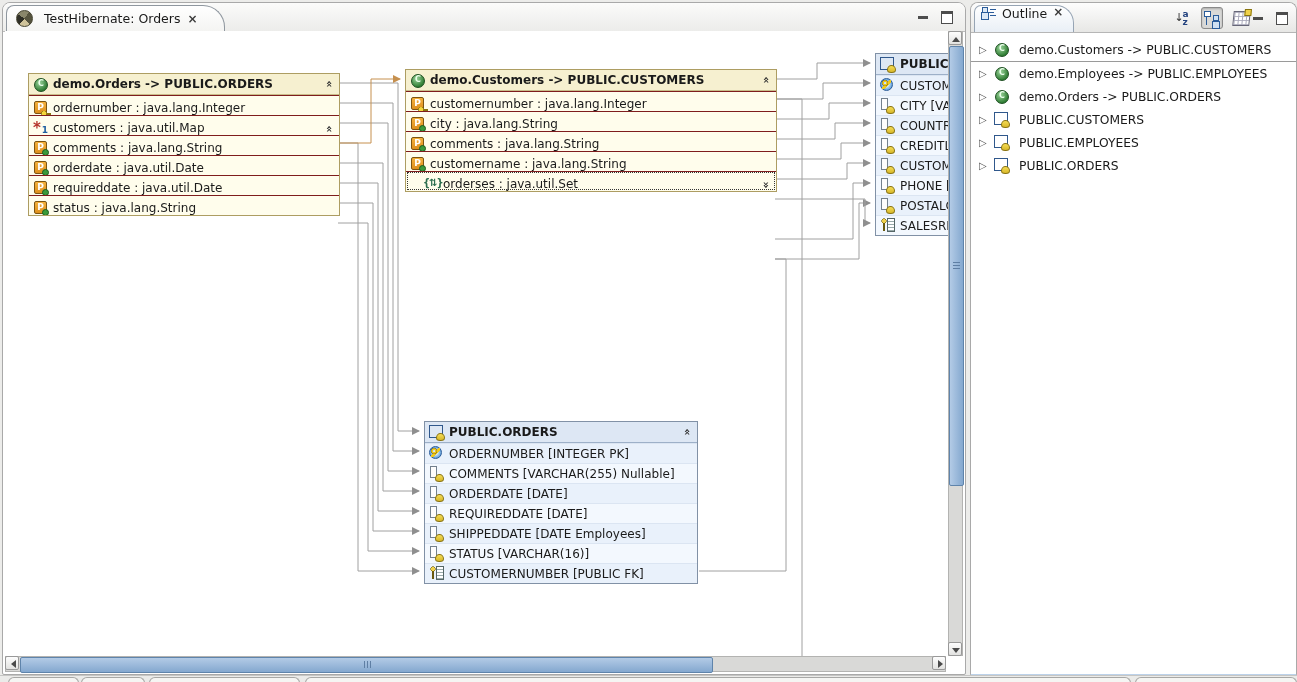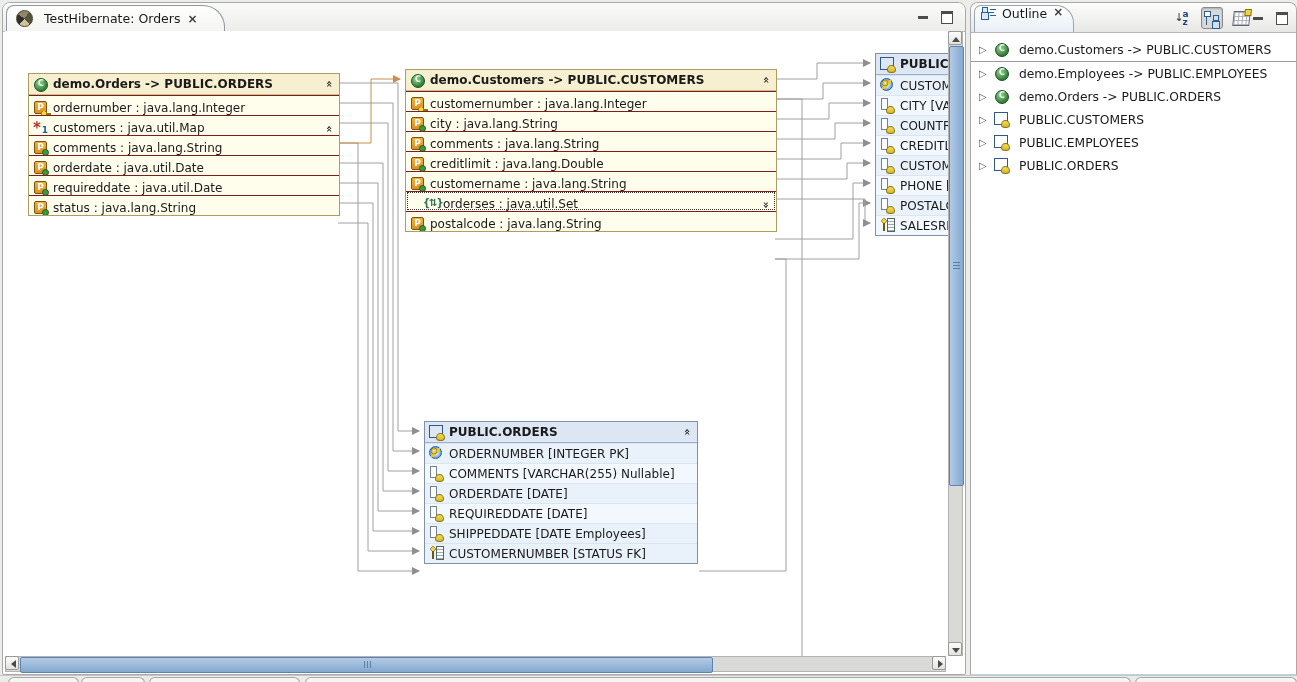--- a/index.html
+++ b/index.html
@@ -192,36 +192,28 @@
           <span class="elabel">customernumber : java.lang.Integer</span>
         </div>
         <div class="erow">
           <span class="eicon property-icon"></span>
           <span class="elabel">city : java.lang.String</span>
         </div>
         <div class="erow alt">
           <span class="eicon property-icon"></span>
           <span class="elabel">comments : java.lang.String</span>
         </div>
-        <div class="erow">
-          <span class="eicon property-icon"></span>
-          <span class="elabel">creditlimit : java.lang.Double</span>
-        </div>
         <div class="erow alt">
           <span class="eicon property-icon"></span>
           <span class="elabel">customername : java.lang.String</span>
         </div>
         <div class="erow alt selected">
           <span class="eicon collection-icon"></span>
           <span class="elabel">orderses : java.util.Set</span>
           <span class="chev expand"></span>
-        </div>
-        <div class="erow alt">
-          <span class="eicon property-icon"></span>
-          <span class="elabel">postalcode : java.lang.String</span>
         </div>
       </div>
       <div class="entity table" style="left: 419px; top: 390px; width: 272px;">
         <div class="ehead">
           <span class="eicon table-icon"></span>
           <span class="etitle">PUBLIC.ORDERS</span>
           <span class="chev collapse"></span>
         </div>
         <div class="erow alt">
           <span class="eicon column-key-icon"></span>
@@ -236,23 +228,27 @@
           <span class="elabel">ORDERDATE [DATE]</span>
         </div>
         <div class="erow">
           <span class="eicon column-icon"></span>
           <span class="elabel">REQUIREDDATE [DATE]</span>
         </div>
         <div class="erow alt">
           <span class="eicon column-icon"></span>
           <span class="elabel">SHIPPEDDATE [DATE Employees]</span>
         </div>
+        <div class="erow">
+          <span class="eicon column-icon"></span>
+          <span class="elabel">STATUS [VARCHAR(16)]</span>
+        </div>
         <div class="erow alt">
           <span class="eicon column-fk-icon"></span>
-          <span class="elabel">CUSTOMERNUMBER [STATUS FK]</span>
+          <span class="elabel">CUSTOMERNUMBER [PUBLIC FK]</span>
         </div>
       </div>
       <div class="entity table" style="left: 870px; top: 22px; width: 180px;">
         <div class="ehead">
           <span class="eicon table-icon"></span>
           <span class="etitle">PUBLIC.CUSTOMERS</span>
         </div>
         <div class="erow alt">
           <span class="eicon column-key-icon"></span>
           <span class="elabel">CUSTOMERNUM</span>

